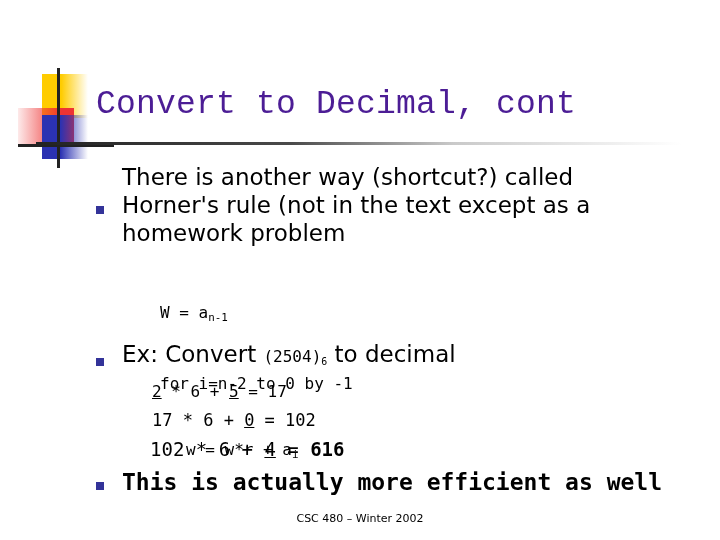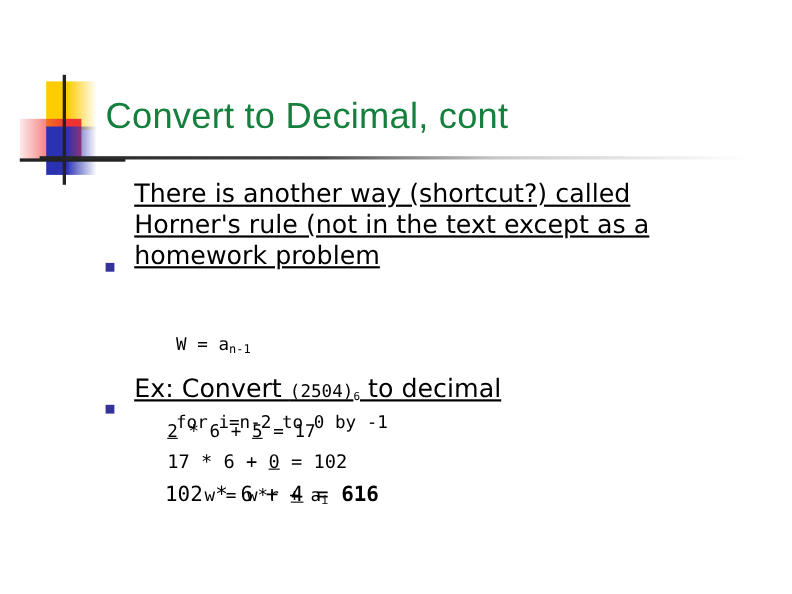--- a/index.html
+++ b/index.html
@@ -70,43 +70,42 @@
     height: 3px;
     background: #222222;
   }
 
   
   .title {
     position: absolute;
     left: 96px;
     top: 85px;
     width: 600px;
-    font-family: Liberation Sans, sans-serif;
+    font-family: Liberation Mono, monospace;
     font-size: 33px;
     line-height: 40px;
-    color: #15803d;
+    color: #4c1d95;
     letter-spacing: 0.2px;
     white-space: nowrap;
   }
 
   .rule {
     position: absolute;
     left: 36px;
     top: 142px;
     width: 672px;
     height: 3px;
     background: linear-gradient(to right, #222222 0%, #4a4a4a 38%, #c9c9c9 62%, rgba(255,255,255,0) 96%);
   }
 
   
   .bullet-row {
     position: absolute;
     display: flex;
-    align-items: flex-end;
-    text-decoration: underline;
+    align-items: center;
   }
   .bullet-mark {
     width: 8px;
     height: 8px;
     background: #333399;
     flex: 0 0 auto;
     margin-top: 9px;
     margin-right: 18px;
   }
   .bullet-text {
@@ -206,15 +205,20 @@
 
   <div class="bullet-row" id="bullet-2">
     <div class="bullet-mark"></div>
     <div class="bullet-text"><span>Ex: Convert </span><span class="mono-inline"><span>(2504)</span><sub>6</sub></span><span> to decimal</span></div>
   </div>
 
   <div class="calc" id="calc-1"><u>2</u> * 6 + <u>5</u> = 17</div>
   <div class="calc" id="calc-2">17 * 6 + <u>0</u> = 102</div>
   <div class="calc" id="calc-3">102 * 6 + <u>4</u> = <b>616</b></div>
 
-
+  <div class="bullet-row" id="bullet-3">
+    <div class="bullet-mark"></div>
+    <div class="bullet-text">This is actually more efficient as well</div>
+  </div>
+
+  <div class="footer">CSC 480 – Winter 2002</div>
 
 </div>
 
 </body></html>

